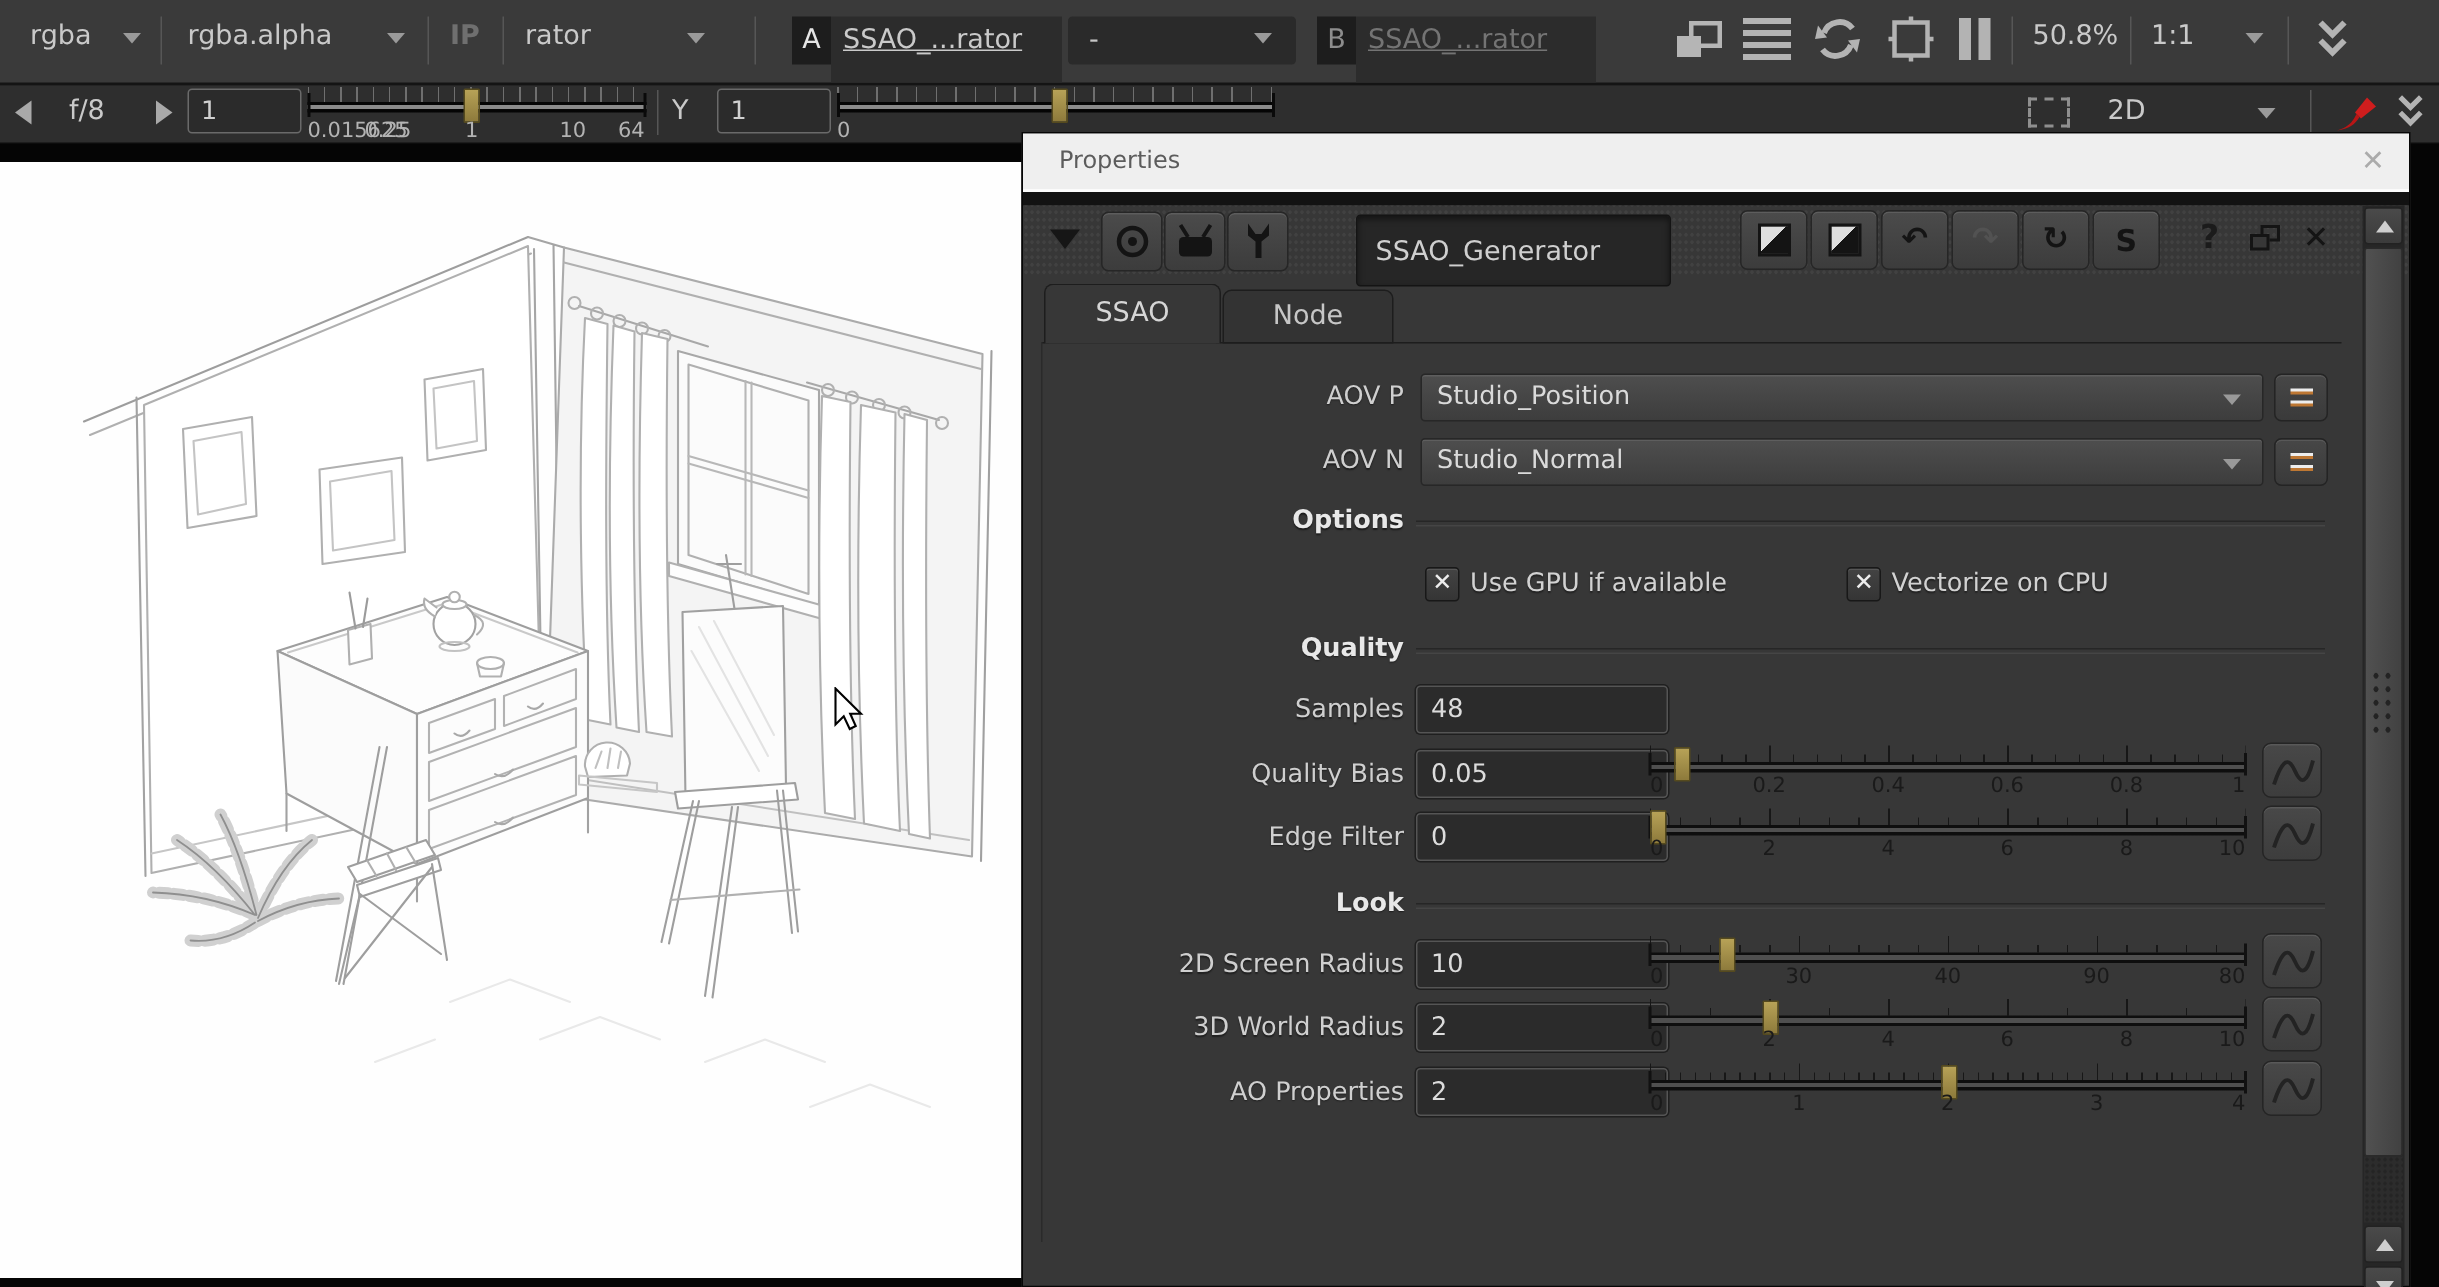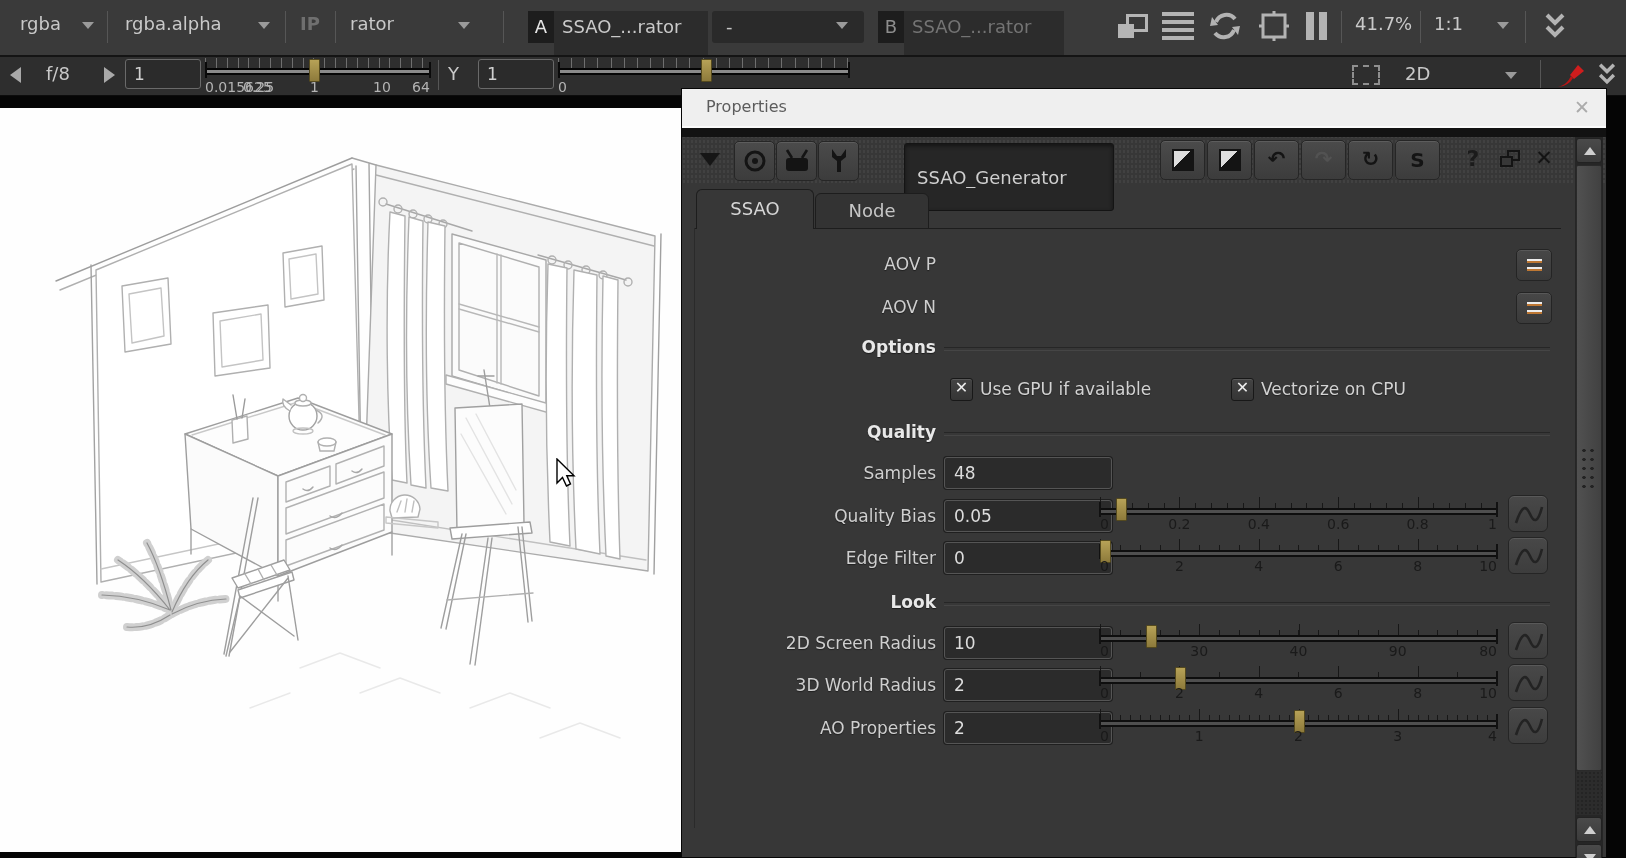--- a/index.html
+++ b/index.html
@@ -9,21 +9,21 @@
   
   .row1{position:absolute;left:0;top:0;width:1626px;height:55px;background:#3a3a3a;
         border-bottom:2px solid #141414;z-index:5;}
   .t-lab{position:absolute;top:13px;font-size:18px;color:#c9c9c9;}
   .caret{position:absolute;width:0;height:0;border-left:6px solid transparent;
          border-right:6px solid transparent;border-top:7px solid #9a9a9a;}
   .sep{position:absolute;top:11px;width:1px;height:32px;background:#565656;}
   .chip{position:absolute;top:11px;width:26px;height:32px;background:#1d1d1d;color:#e6e6e6;
         font-size:18px;text-align:center;line-height:32px;}
   .bufield{position:absolute;top:11px;height:44px;background:#2c2c2c;color:#cacaca;
-        font-size:18px;line-height:32px;padding-left:8px;overflow:hidden;white-space:nowrap;}
+        font-size:18px;line-height:32px;padding-left:8px;overflow:hidden;white-space:nowrap;text-decoration:underline;}
   .ddark{position:absolute;top:11px;height:32px;background:#2a2a2a;border-radius:3px;
         color:#c6c6c6;font-size:18px;line-height:32px;padding-left:14px;}
   .icn{position:absolute;}
   
   .row2{position:absolute;left:0;top:55px;width:1626px;height:40px;background:#2e2e2e;
         border-bottom:1px solid #0c0c0c;z-index:4;}
   .r2lab{position:absolute;top:8px;font-size:18px;color:#c9c9c9;}
   .arrtri{position:absolute;top:12px;width:0;height:0;border-top:8px solid transparent;
           border-bottom:8px solid transparent;}
   .fld{position:absolute;top:4px;height:28px;background:#2b2b2b;border:1px solid #6a6a6a;
@@ -52,21 +52,21 @@
   .tclose{position:absolute;right:12px;top:6px;width:24px;height:24px;color:#ababab;
          font-size:19px;font-weight:bold;text-align:center;line-height:24px;cursor:default;}
   .darkgap{position:absolute;left:0;top:39px;right:0;height:9px;background:#121212;}
   .pbody{position:absolute;left:0;top:48px;right:0;bottom:0;background:#373737;}
   .hbtn{position:absolute;height:40px;background:linear-gradient(180deg,#4b4b4b,#3c3c3c);
         border:1px solid #262626;border-radius:5px;box-sizing:border-box;
         box-shadow:inset 0 1px 0 #5d5d5d;}
   .tri-exp{position:absolute;width:0;height:0;border-left:10px solid transparent;
         border-right:10px solid transparent;border-top:13px solid #161616;}
   .namefld{position:absolute;background:#262626;border:1px solid #141414;border-radius:3px;
-        color:#cfcfcf;font-size:18px;padding:16px 12px;outline:none;font-family:inherit;
+        color:#cfcfcf;font-size:18px;padding:6px 12px;outline:none;font-family:inherit;
         box-shadow:inset 0 2px 4px rgba(0,0,0,.5);}
   .glyph{font-size:21px;color:#161616;text-align:center;}
   .splitsq{width:22px;height:22px;margin:8px auto 0;border:2px solid #141414;box-sizing:border-box;
         background:linear-gradient(135deg,#dedede 46%,#141414 46%);}
   .tab{position:absolute;box-sizing:border-box;text-align:center;font-size:18px;color:#d6d6d6;}
   .tab.active{background:#373737;border:1px solid #1d1d1d;border-bottom:none;
         border-radius:6px 6px 0 0;z-index:2;}
   .tab.idle{background:#333333;border:1px solid #1d1d1d;border-radius:6px 6px 0 0;color:#c6c6c6;}
   .tabline{position:absolute;height:1px;background:#1d1d1d;}
   .tabedge{position:absolute;width:1px;background:#2a2a2a;}
@@ -171,21 +171,21 @@
     </svg>
     <svg class="icn" style="left:1258px;top:10px" width="32" height="32" viewBox="0 0 32 32">
       <rect x="5" y="5" width="22" height="22" fill="none" stroke="#b3b3b3" stroke-width="3"></rect>
       <path d="M16 1 L16 6 M16 26 L16 31 M1 16 L6 16 M26 16 L31 16" stroke="#b3b3b3" stroke-width="3"></path>
     </svg>
     <span class="icn" style="left:1306px;top:12px;width:22px;height:28px">
       <span class="abs" style="left:0;top:0;width:8px;height:28px;background:#b3b3b3"></span>
       <span class="abs" style="left:13px;top:0;width:8px;height:28px;background:#b3b3b3"></span>
     </span>
     <span class="sep" style="left:1341px"></span>
-    <span class="t-lab" style="left:1355px;width:62px;overflow:hidden;white-space:nowrap">41.7%</span>
+    <span class="t-lab" style="left:1355px;width:62px;overflow:hidden;white-space:nowrap">50.8%</span>
     <span class="sep" style="left:1420px"></span>
     <span class="t-lab" style="left:1434px">1:1</span>
     <span class="caret" style="left:1497px;top:22px"></span>
     <span class="sep" style="left:1525px"></span>
     <svg class="icn" style="left:1540px;top:13px" width="30" height="28" viewBox="0 0 30 28">
       <path d="M7 2 L15 10 L23 2" fill="none" stroke="#b3b3b3" stroke-width="4"></path>
       <path d="M7 14 L15 22 L23 14" fill="none" stroke="#b3b3b3" stroke-width="4"></path>
     </svg>
   </div>
 
@@ -397,26 +397,34 @@
         <span class="abs" style="left:0;top:6px;width:13px;height:11px;border:2.5px solid #141414;box-sizing:border-box;background:#373737"></span>
       </span>
       <span class="abs glyph" style="left:850px;top:9px;width:24px;font-weight:bold;color:#141414">✕</span>
 
       <div class="tab active" style="left:14px;top:52px;width:118px;height:40px;line-height:38px">SSAO</div>
       <div class="tab idle" style="left:133px;top:56px;width:114px;height:36px;line-height:34px">Node</div>
       <div class="tabline" style="left:12px;top:91px;width:867px"></div>
       <div class="tabedge" style="left:12px;top:91px;height:600px"></div>
 
       <span class="flabel" style="left:0;top:117px">AOV P</span>
+      <div class="pdrop" style="left:265px;top:112px">
+        <span class="txt">Studio_Position</span>
+        <span class="caret"></span>
+      </div>
       <div class="eqbtn" style="left:834px;top:112px">
         <i style="top:9px"></i>
           <i style="top:17px"></i>
       </div>
 
       <span class="flabel" style="left:0;top:160px">AOV N</span>
+      <div class="pdrop" style="left:265px;top:155px">
+        <span class="txt">Studio_Normal</span>
+        <span class="caret"></span>
+      </div>
       <div class="eqbtn" style="left:834px;top:155px">
         <i style="top:9px"></i>
           <i style="top:17px"></i>
       </div>
 
       <span class="slabel" style="left:0;top:200px">Options</span>
       <div class="sectline" style="left:262px;top:210px;width:606px"></div>
       <div class="cbox" style="left:268px;top:241px"></div>
       <span class="cblab" style="left:298px;top:242px">Use GPU if available</span>
       <div class="cbox" style="left:549px;top:241px"></div>

